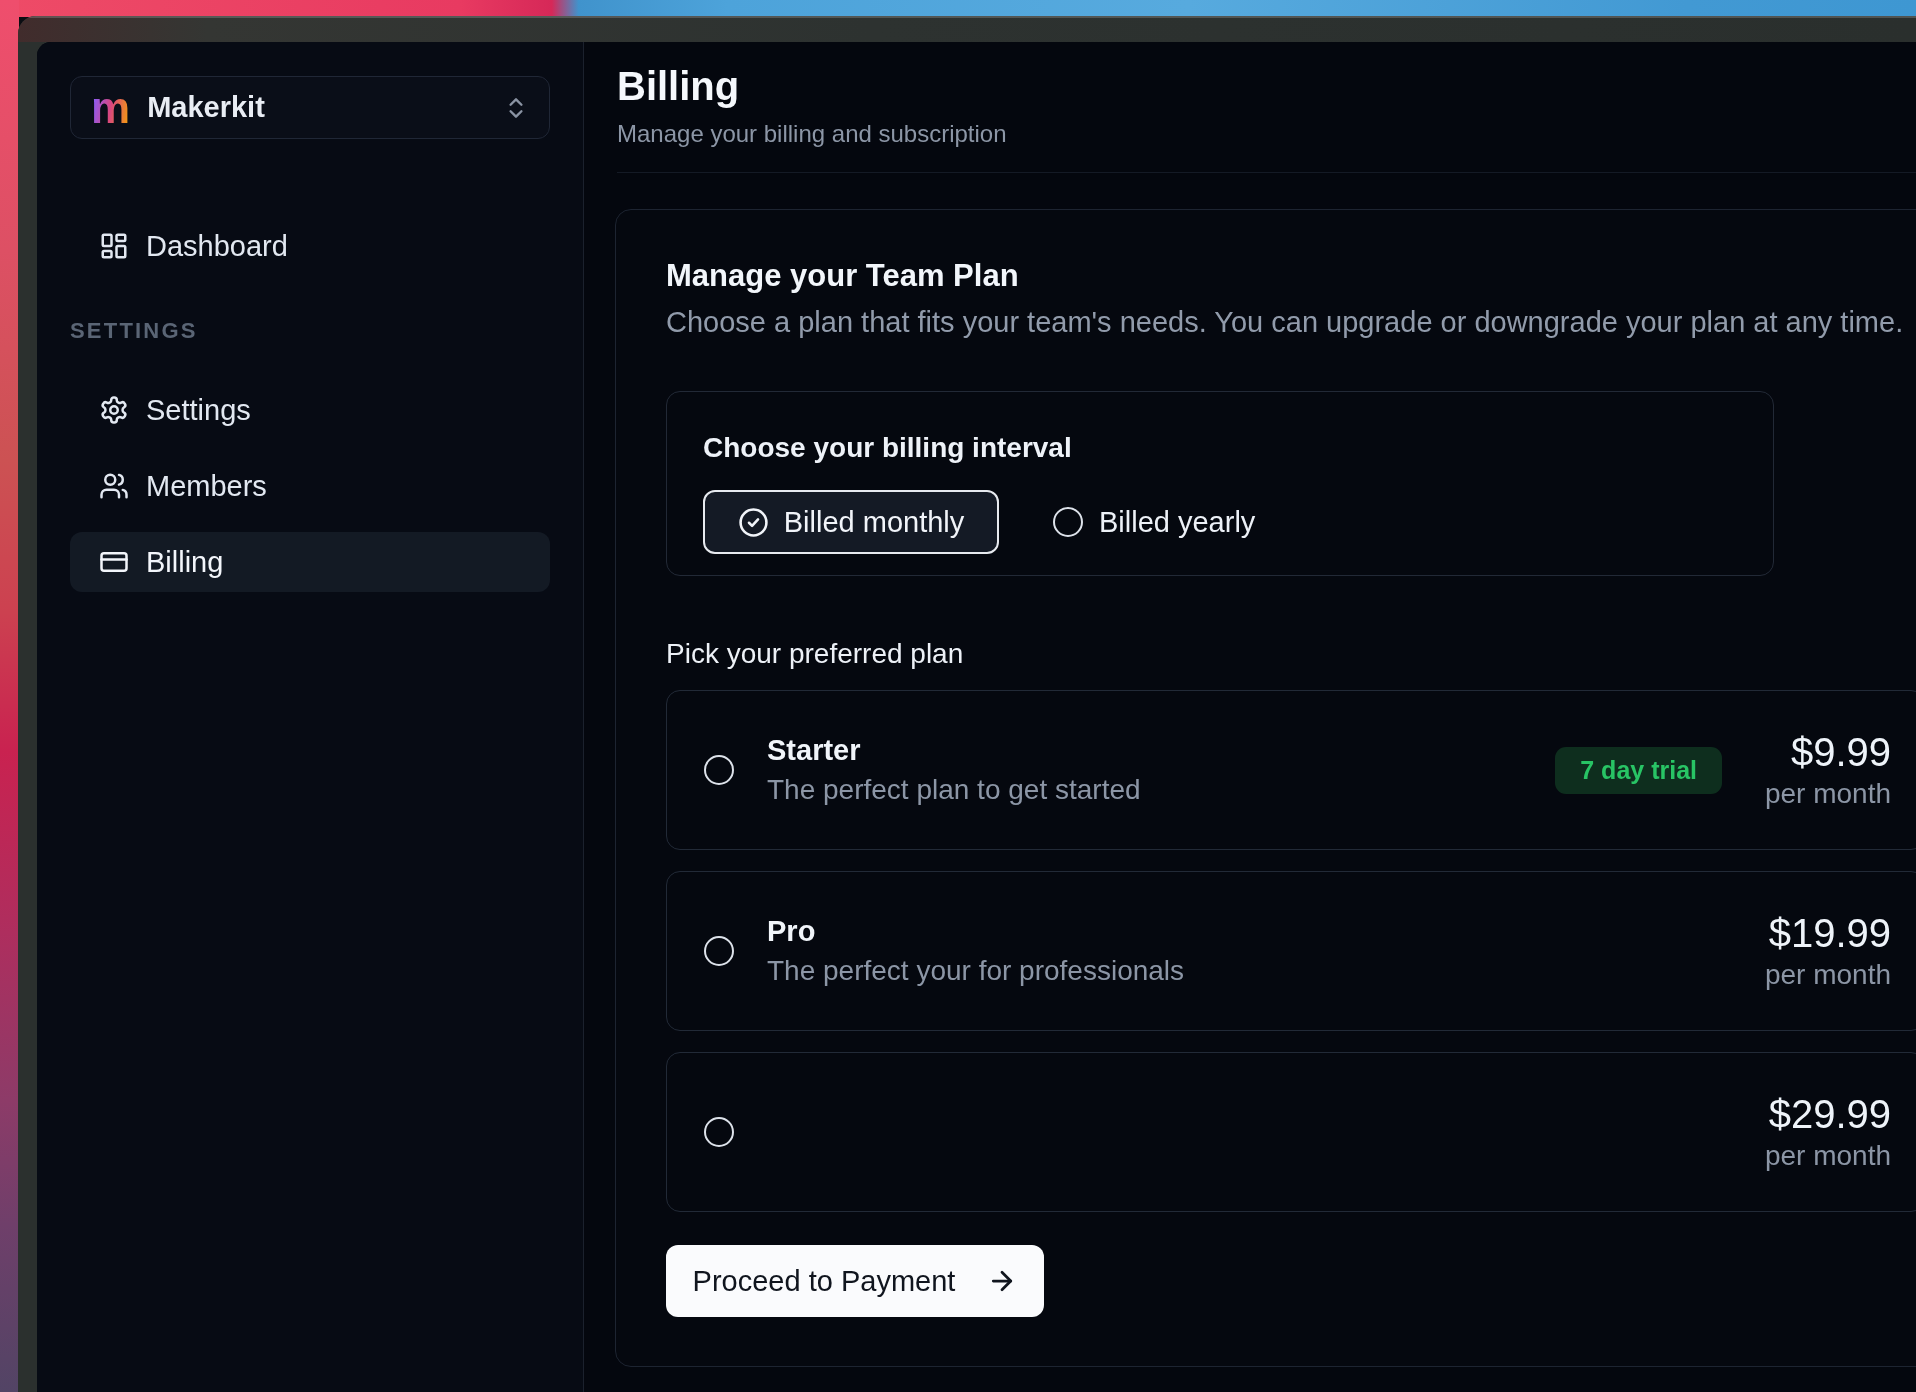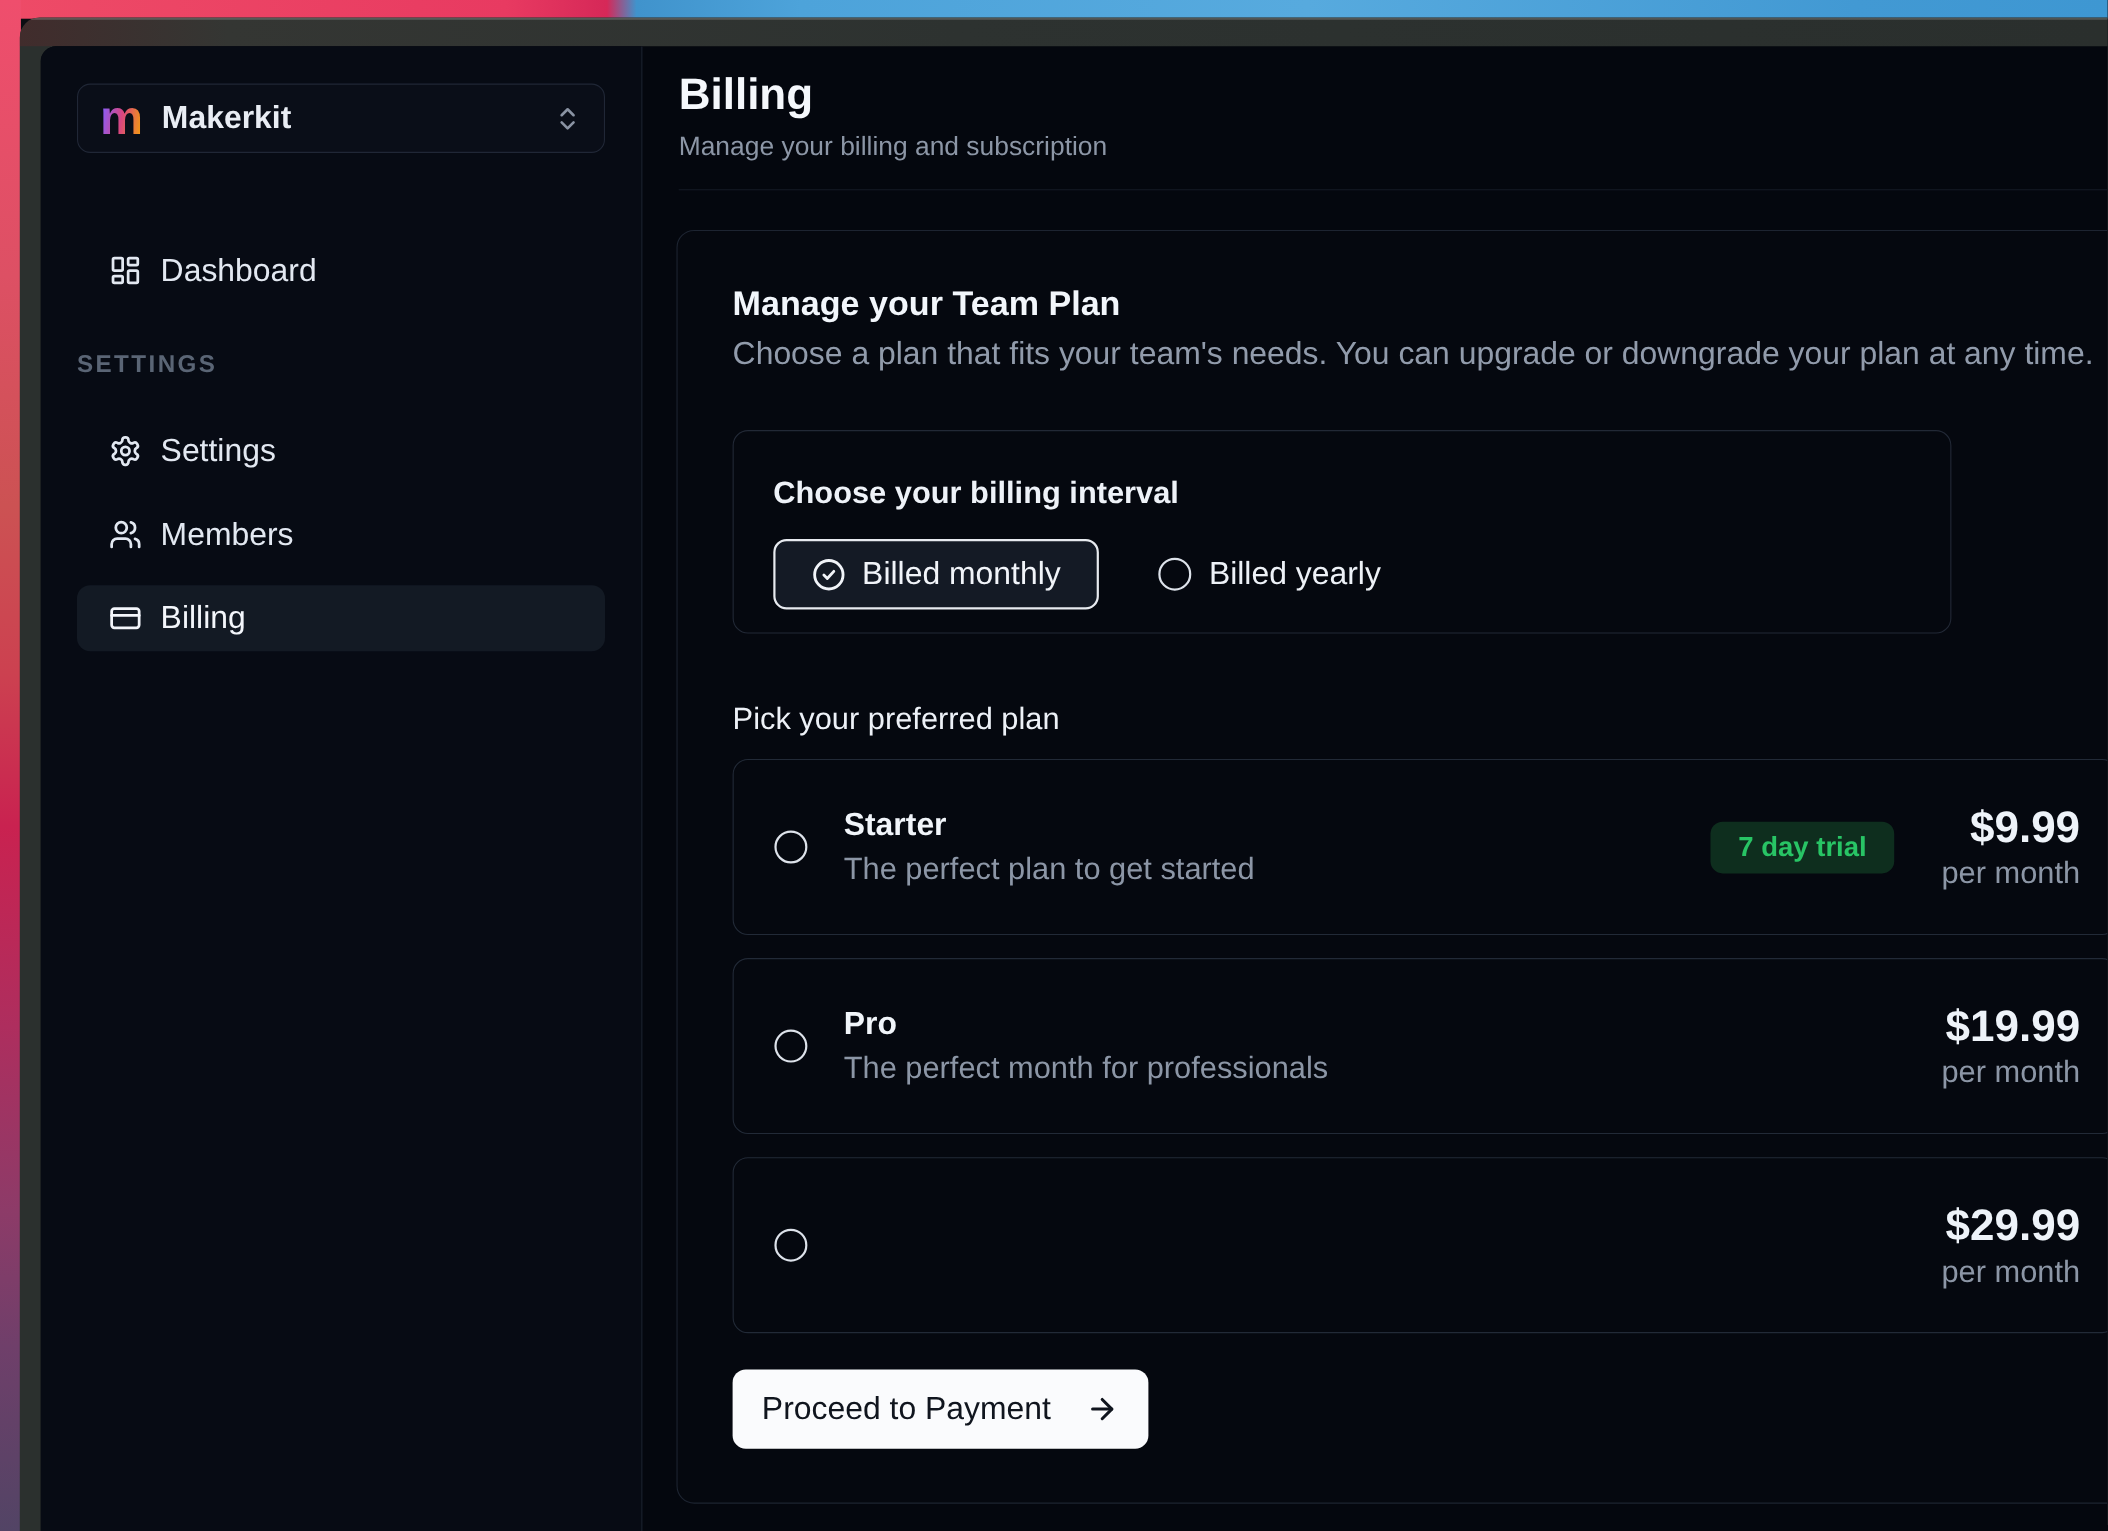--- a/index.html
+++ b/index.html
@@ -67,21 +67,21 @@
   .plans { margin-top:20px; }
   .plan-card { width:1259px; height:160px; border:1px solid #222a37; border-radius:14px;
     display:flex; align-items:center; padding:0 33px 0 37px; margin-bottom:21px; cursor:pointer; }
   .plan-info { margin-left:33px; }
   .plan-name { font-size:29px; font-weight:700; color:#f1f5fa; }
   .plan-desc { font-size:28px; color:#8c96a6; margin-top:7px; }
   .plan-right { margin-left:auto; display:flex; align-items:center; }
   .badge { background:#0e2e1e; color:#28c465; font-size:25px; font-weight:700;
     padding:9px 25px; border-radius:11px; margin-right:34px; }
   .price-block { text-align:right; min-width:135px; }
-  .price { font-size:40px; font-weight:700; color:#eef3f9; line-height:44px; }
+  .price { font-size:40px; font-weight:400; color:#eef3f9; line-height:44px; }
   .period { font-size:28px; color:#8c96a6; margin-top:4px; }
 
   .proceed { margin-top:33px; width:378px; height:72px; background:#fafbfd; border:none;
     border-radius:12px; display:flex; align-items:center; justify-content:center; gap:32px;
     font-size:29px; font-weight:500; color:#10151e; cursor:pointer;
     font-family:"Liberation Sans","DejaVu Sans",sans-serif; }
   .proceed svg { width:30px; height:30px; }
 </style>
 </head>
 <body>
@@ -192,21 +192,21 @@
                   <div class="price">$9.99</div>
                   <div class="period">per month</div>
                 </div>
               </div>
             </div>
 
             <div class="plan-card">
               <span class="radio"></span>
               <div class="plan-info">
                 <div class="plan-name">Pro</div>
-                <div class="plan-desc">The perfect month for professionals</div>
+                <div class="plan-desc">The perfect your for professionals</div>
               </div>
               <div class="plan-right">
                 <div class="price-block">
                   <div class="price">$19.99</div>
                   <div class="period">per month</div>
                 </div>
               </div>
             </div>
 
             <div class="plan-card">

